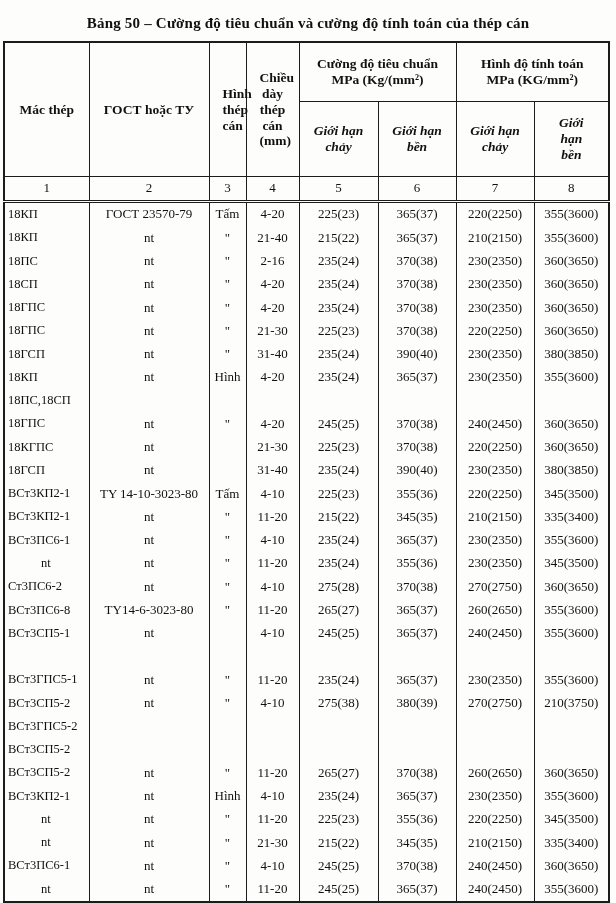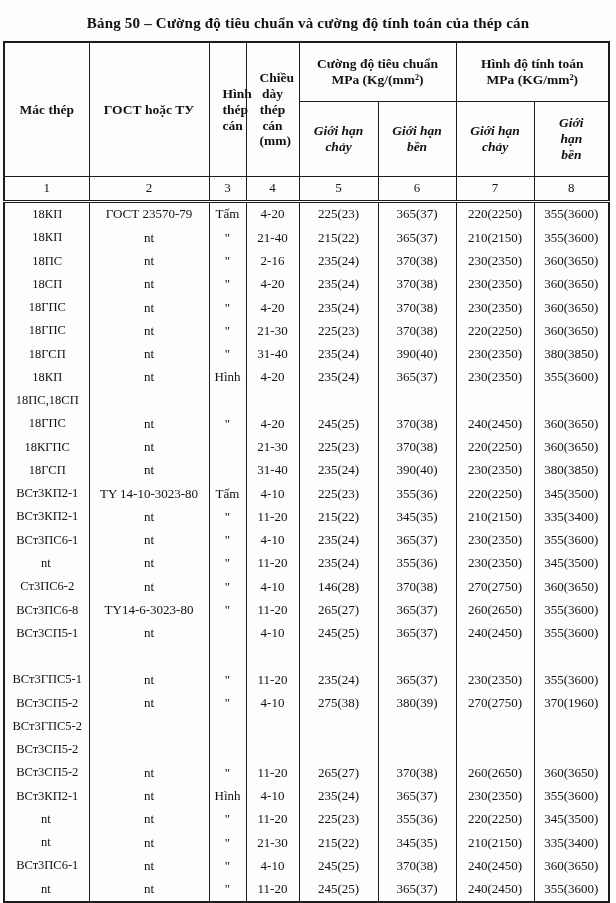--- a/index.html
+++ b/index.html
@@ -50,21 +50,21 @@
     border-right:1px solid #1c1c1c;
     border-top:none;border-bottom:none;
     height:23.27px;
     font-size:13px;
     text-align:center;
     padding:0 2px;
     overflow:hidden;
     white-space:nowrap;
   }
   tbody td.c0{
-    text-align:center;
+    text-align:left;
     padding-left:3px;
     font-size:12.5px;
   }
   tbody td.c0.ctr{text-align:center;padding-left:0;}
 </style>
 </head>
 <body>
 
 <div>
   <div class="title">
@@ -279,21 +279,21 @@
           <td class="c4">235(24)</td>
           <td class="c5">355(36)</td>
           <td class="c6">230(2350)</td>
           <td class="c7">345(3500)</td>
         </tr>
         <tr>
           <td class="c0">Ст3ПС6-2</td>
           <td class="c1">nt</td>
           <td class="c2">"</td>
           <td class="c3">4-10</td>
-          <td class="c4">146(28)</td>
+          <td class="c4">275(28)</td>
           <td class="c5">370(38)</td>
           <td class="c6">270(2750)</td>
           <td class="c7">360(3650)</td>
         </tr>
         <tr>
           <td class="c0">ВСт3ПС6-8</td>
           <td class="c1">TY14-6-3023-80</td>
           <td class="c2">"</td>
           <td class="c3">11-20</td>
           <td class="c4">265(27)</td>
@@ -332,21 +332,21 @@
           <td class="c7">355(3600)</td>
         </tr>
         <tr>
           <td class="c0">ВСт3СП5-2</td>
           <td class="c1">nt</td>
           <td class="c2">"</td>
           <td class="c3">4-10</td>
           <td class="c4">275(38)</td>
           <td class="c5">380(39)</td>
           <td class="c6">270(2750)</td>
-          <td class="c7">370(1960)</td>
+          <td class="c7">210(3750)</td>
         </tr>
         <tr>
           <td class="c0">ВСт3ГПС5-2</td>
           <td class="c1"></td>
           <td class="c2"></td>
           <td class="c3"></td>
           <td class="c4"></td>
           <td class="c5"></td>
           <td class="c6"></td>
           <td class="c7"></td>

